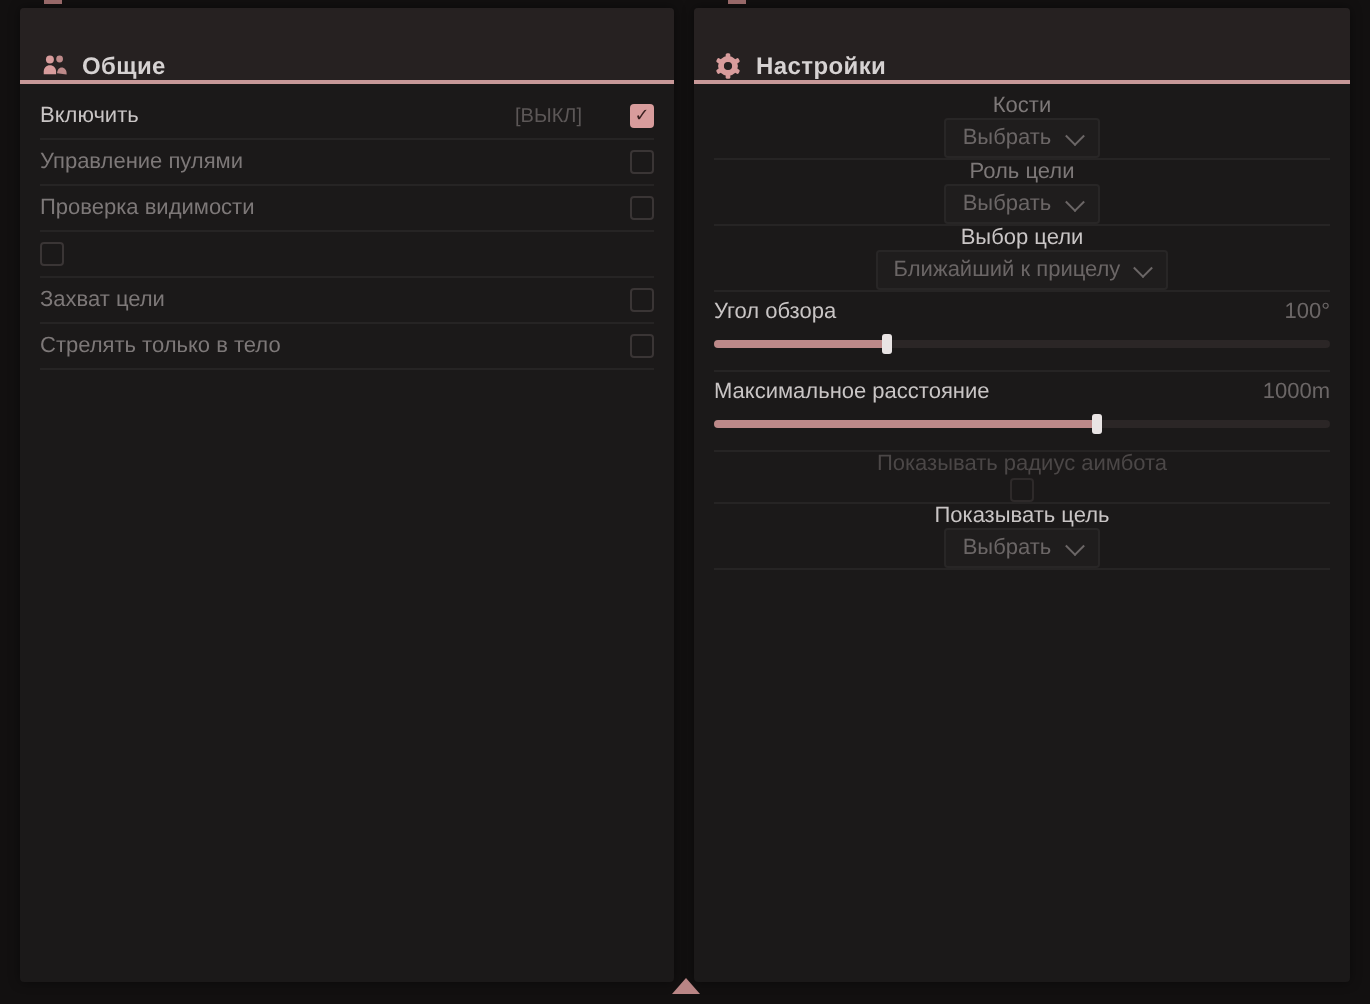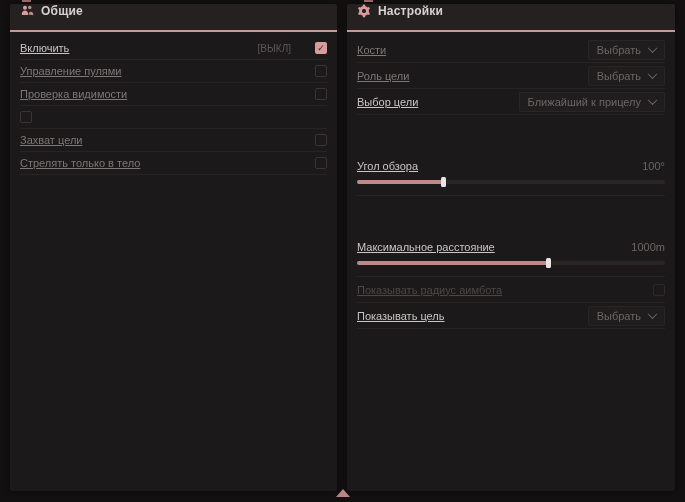--- a/index.html
+++ b/index.html
@@ -10,35 +10,35 @@
     -webkit-font-smoothing:antialiased;
   }
   .panel{
     position:absolute;top:4px;height:487px;
     background:#1b1919;border-radius:2px;
     box-shadow:0 0 6px rgba(0,0,0,.45);
   }
   .panel.left{left:10px;width:327px;}
   .panel.right{left:347px;width:328px;}
   .panel-header{
-    height:26px;background:#262121;border-radius:2px 2px 0 0;
-    display:flex;align-items:flex-start;padding:0 10px;gap:7px;
+    height:36px;background:#262121;border-radius:2px 2px 0 0;
+    display:flex;align-items:flex-end;padding:0 10px;gap:7px;
   }
   .panel-title{color:#d6d2d2;font-size:12px;font-weight:bold;letter-spacing:.2px;}
   .hdr-icon{width:14px;height:14px;display:inline-flex;align-items:center;justify-content:center;}
   .divider{height:2px;background:#c79898;}
   .panel-body{padding:5px 0 0 0;}
 
   .row{
     display:flex;align-items:center;justify-content:space-between;
     margin:0 10px;min-height:22px;
     border-bottom:1px solid rgba(255,255,255,0.05);
   }
-  .panel.right .row{min-height:25px;}
-  .lbl{font-size:11px;color:#7d7878;text-decoration:underline;}
+  .panel.right .row{min-height:25px;flex-direction:column;}
+  .lbl{font-size:11px;color:#7d7878;}
   .lbl.bright{color:#c9c5c5;}
   .lbl.disabled{color:#4b4747;text-align:center;}
   .right-side{display:flex;align-items:center;gap:24px;}
   .keybind{font-size:10px;color:#5c5757;}
 
   .checkbox{
     width:12px;height:12px;border-radius:2px;box-sizing:border-box;
     display:inline-flex;align-items:center;justify-content:center;
   }
   .checkbox.unchecked{border:1px solid #3a3535;background:transparent;}
@@ -51,21 +51,21 @@
     background:rgba(255,255,255,0.02);
     border:1px solid rgba(255,255,255,0.045);
     border-radius:2px;padding:3px 8px;cursor:default;
   }
   .dd-value{font-size:11px;color:#6b6666;white-space:nowrap;}
   .chevron{
     width:6px;height:6px;border-right:1.5px solid #6b6666;border-bottom:1.5px solid #6b6666;
     transform:rotate(45deg) translate(-1px,-1px);display:inline-block;
   }
 
-  .slider-row{display:block;padding:4px 0 9px 0;margin-top:41px;}
+  .slider-row{display:block;padding:4px 0 9px 0;}
   .slider-line{display:flex;align-items:center;justify-content:space-between;margin-bottom:5px;}
   .slider-value{font-size:11px;color:#6b6666;}
   .slider{height:9px;display:flex;align-items:center;}
   .track{width:100%;height:4px;background:#2b2626;border-radius:2px;position:relative;}
   .fill{height:4px;background:#bd8989;border-radius:2px;position:relative;}
   .handle{
     position:absolute;right:-3px;top:50%;transform:translateY(-50%);
     width:5px;height:10px;background:#e9e4e4;border-radius:1.5px;
   }
 

